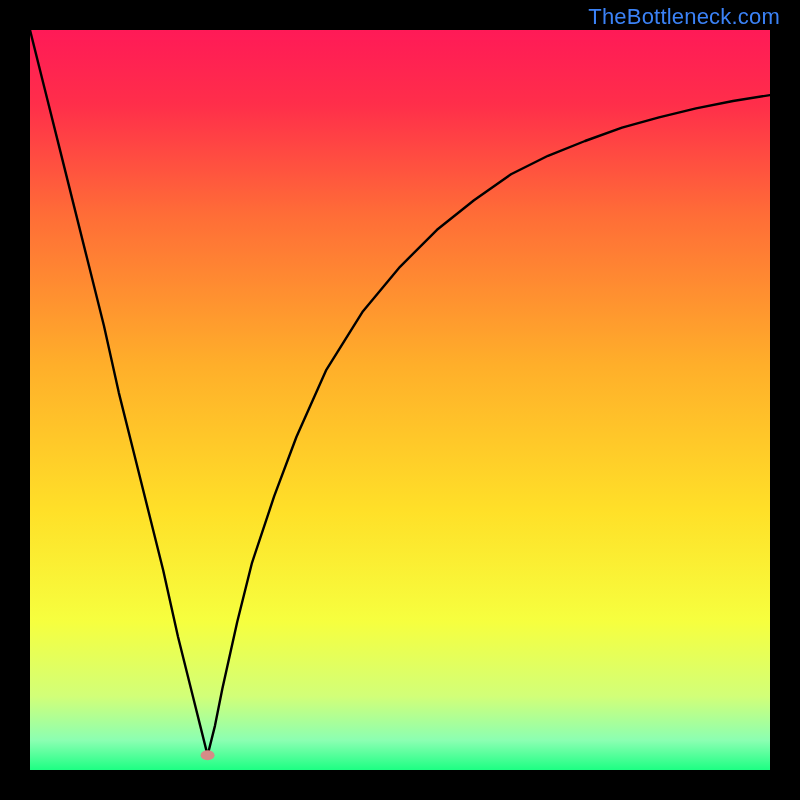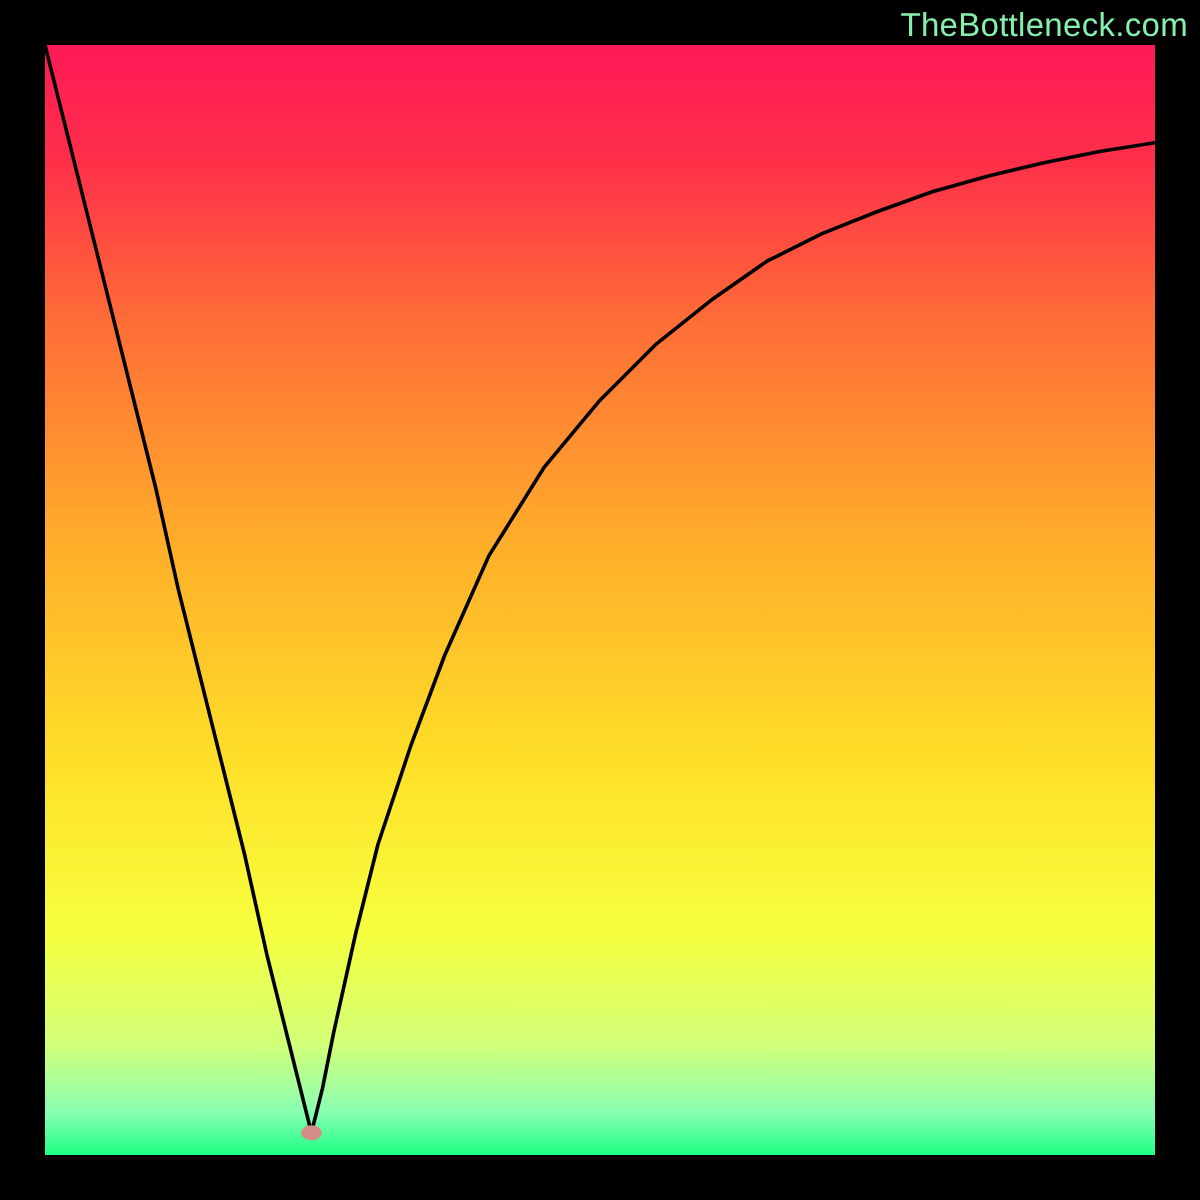--- a/index.html
+++ b/index.html
@@ -21,22 +21,22 @@
     position: absolute;
     top: 30px;
     left: 30px;
     width: 740px;
     height: 740px;
     overflow: hidden;
   }
   .watermark {
     position: absolute;
     top: 4px;
-    right: 8px;
-    color: #86efac;
+    right: 20px;
+    color: #3b82f6;
     font-size: 22px;
     font-weight: 500;
     letter-spacing: 0.2px;
   }
 </style>
 </head>
 <body>
 
 <div class="frame">
 

